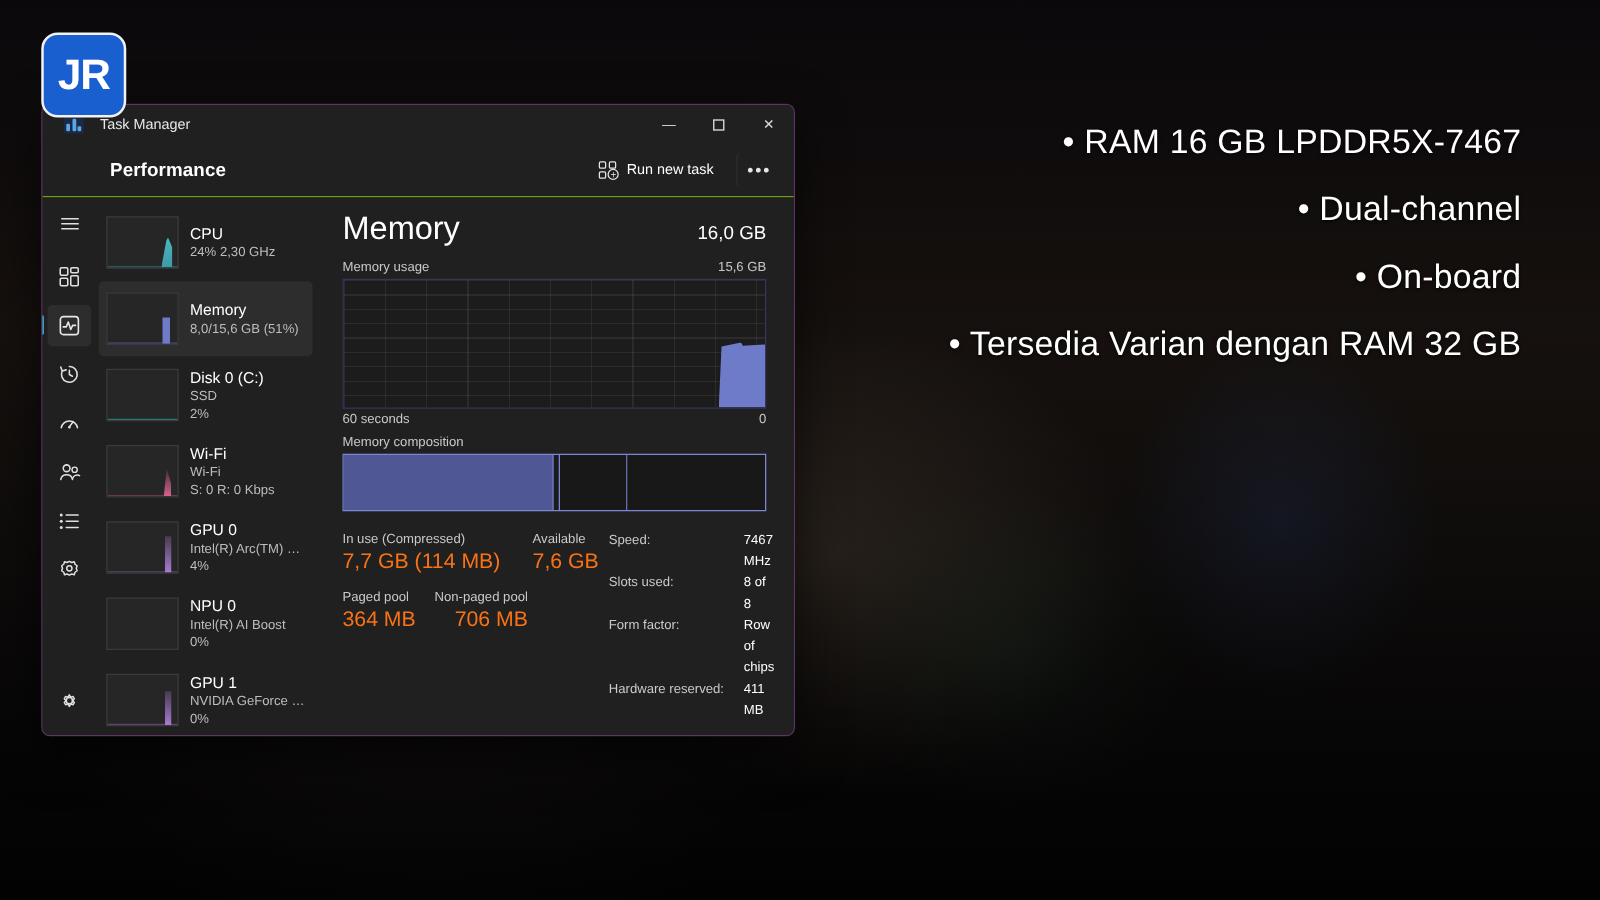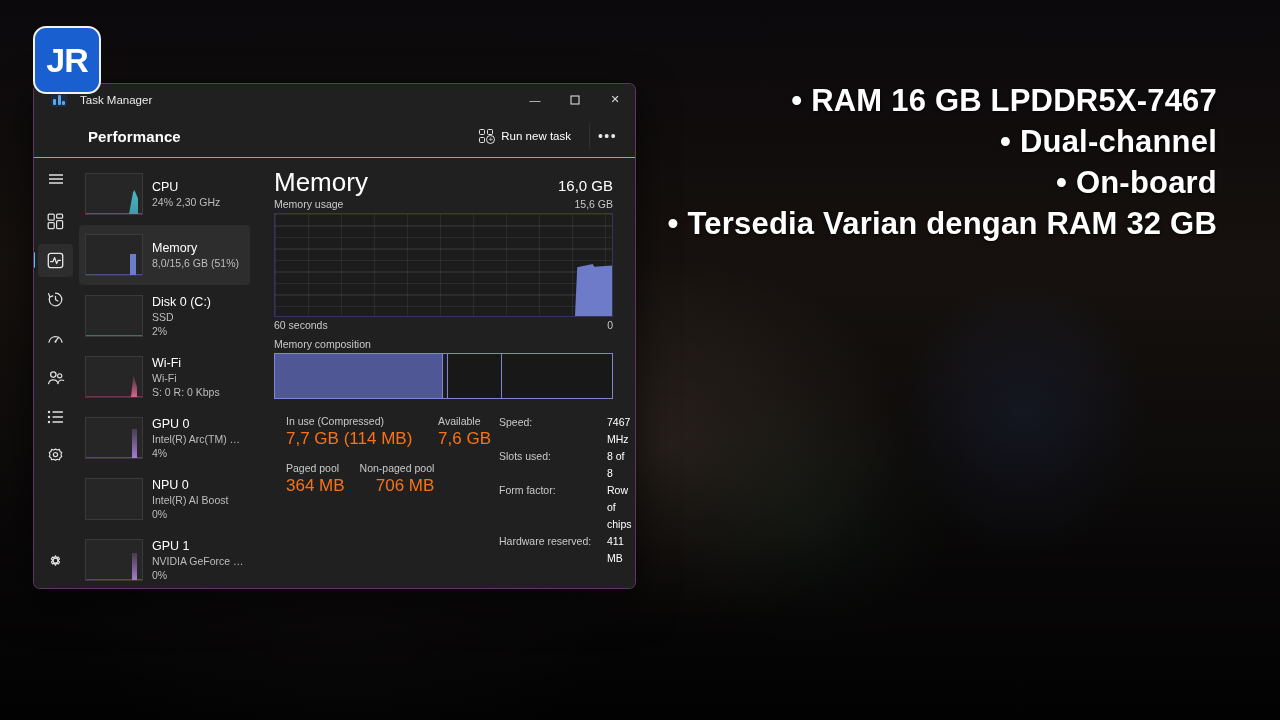--- a/index.html
+++ b/index.html
@@ -42,26 +42,27 @@
 
   
   #overlay-text {
     position: absolute; right: 63px; top: 80px;
     width: 560px;
     text-align: right;
     z-index: 30;
     color: #ffffff;
   }
   #overlay-text .bullet-line {
-    font-size: 31px;
+    font-size: 27px;
     line-height: 41px;
-    font-weight: bold;
+    font-weight: normal;
     letter-spacing: 0.2px;
     white-space: nowrap;
     text-shadow: 0 1px 3px rgba(0,0,0,0.85);
+    margin-top: 13px;
   }
 
   
   #tm-window {
     position: absolute; left: 33px; top: 83px;
     width: 603px; height: 506px;
     background: #202020;
     border: 1px solid rgba(150,70,160,0.55);
     border-radius: 7px;
     overflow: hidden;
@@ -198,21 +199,21 @@
   #detail {
     flex: 1; min-width: 0;
     background: #202020;
     padding: 8px 22px 0 22px;
     position: relative;
   }
   #detail-head { display: flex; align-items: baseline; }
   #detail-title { font-size: 26px; color: #ffffff; font-weight: 400; line-height: 32px; }
   #detail-capacity { margin-left: auto; font-size: 15px; color: #ffffff; }
 
-  .graph-label-row { display: flex; align-items: baseline; }
+  .graph-label-row { display: flex; align-items: baseline; margin-top: 10px; }
   .graph-label { font-size: 10.5px; color: #c9c9c9; }
   .graph-max { margin-left: auto; font-size: 10.5px; color: #c9c9c9; }
 
   #usage-graph {
     position: relative;
     height: 104px;
     border: 1px solid #3b3b7a;
     border-color: #34345e;
     background:
       repeating-linear-gradient(to right, rgba(255,255,255,0.065) 0 1px, rgba(0,0,0,0) 1px 33px),
@@ -238,21 +239,21 @@
     border: 1px solid #7b86d6;
   }
   .comp-seg { border-right: 1px solid #7b86d6; }
   .comp-seg:last-child { border-right: none; }
   .comp-inuse { background: #4f5894; }
   .comp-thin { background: #1c1c1c; }
   .comp-empty { background: #181818; }
 
   
   #stats { display: flex; margin-top: 15px; }
-  #stats-left { width: 205px; flex: 0 0 205px; margin-left: 12px; }
+  #stats-left { width: 205px; flex: 0 0 205px; }
   .stat-row { display: flex; margin-bottom: 11px; }
   .stat-col { }
   .stat-lbl { font-size: 10.5px; color: #c9c9c9; line-height: 14px; }
   .stat-val { font-size: 17px; color: #f97316; line-height: 22px; font-weight: 300; text-align: right; }
   #stats-right { flex: 1; padding-left: 8px; }
   .spec-row { display: flex; font-size: 10.5px; line-height: 17px; }
   .spec-key { width: 108px; flex: 0 0 108px; color: #c9c9c9; }
   .spec-val { color: #ffffff; }
 </style>
 </head>

